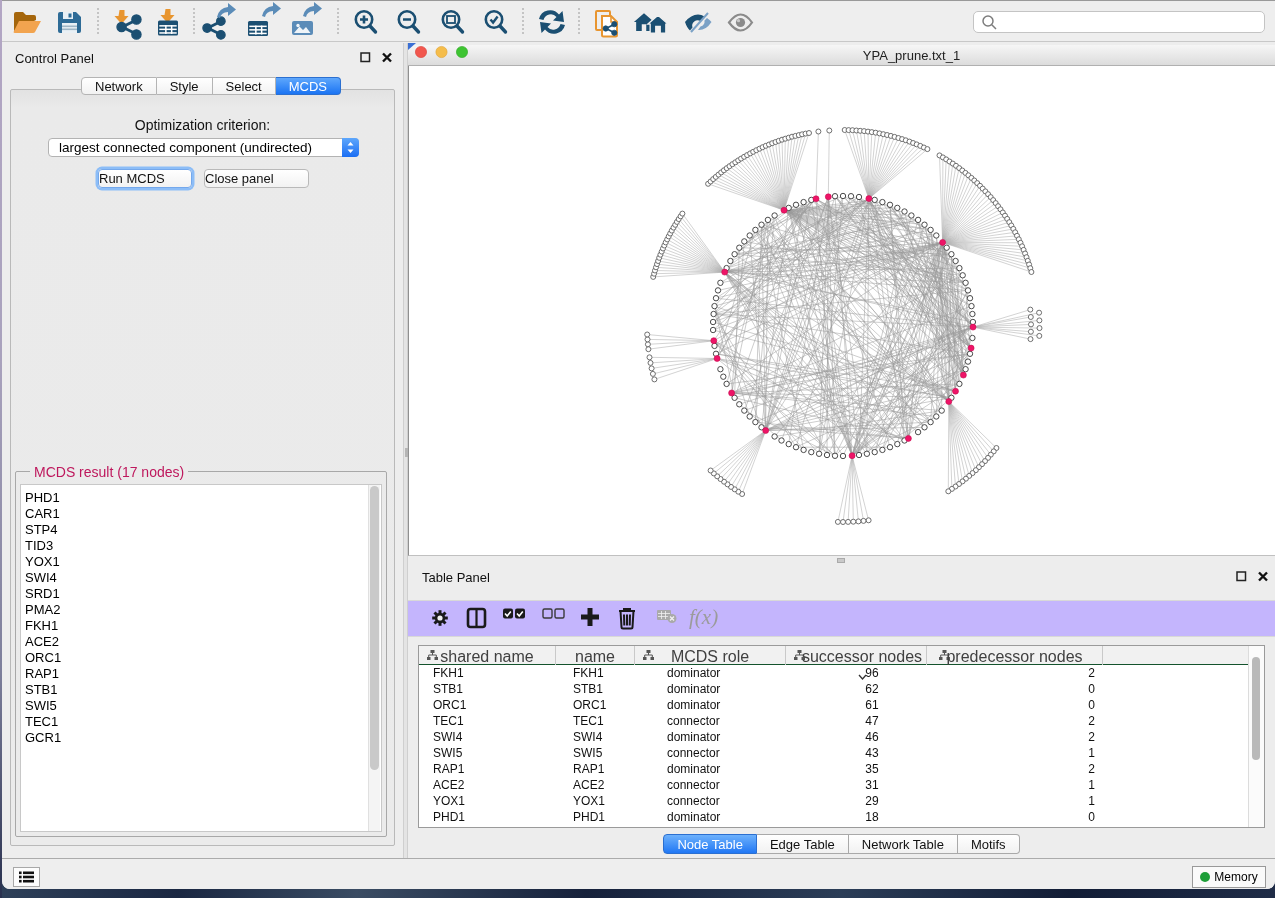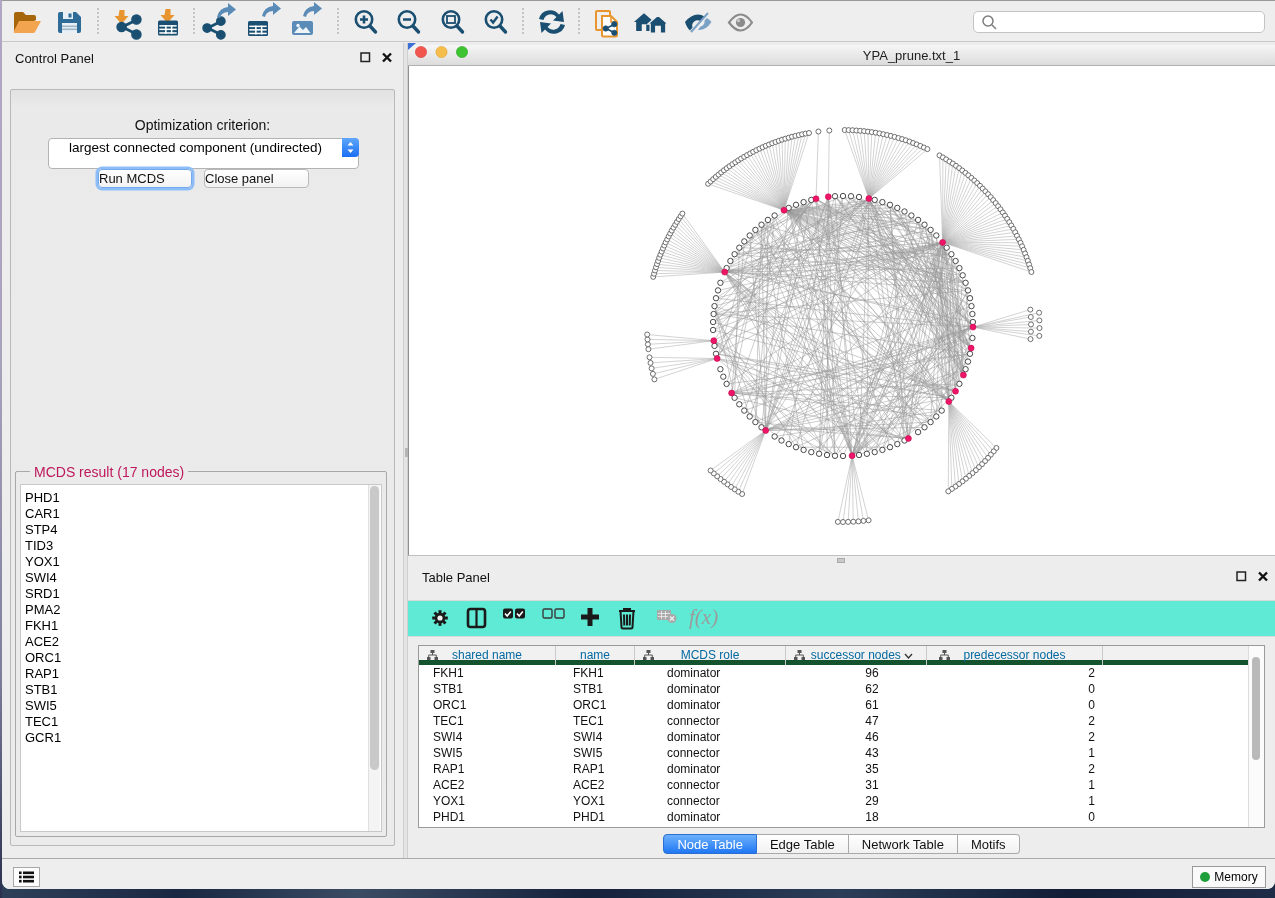--- a/index.html
+++ b/index.html
@@ -8,23 +8,23 @@
 #toolbar{position:absolute;left:0;top:1px;width:100%;height:40px;background:#eee;border-bottom:1px solid #c8c8c8}
 #searchbox{position:absolute;left:971px;top:9px;width:292px;height:22px;background:#fff;border:1px solid #c4c4c4;border-radius:5px}
 #cpanel{position:absolute;left:0;top:42px;width:401px;bottom:31px;background:#ededed}
 #vsplit{position:absolute;left:401px;top:42px;width:5px;bottom:31px;background:#e4e4e4;border-left:1px solid #cfcfcf;border-right:1px solid #cfcfcf}
 .ptitle{font-size:13px;color:#111}
 #right{position:absolute;left:406px;top:42px;right:0;bottom:31px}
 #netframe{position:absolute;left:0;top:2px;right:0;height:21px;background:linear-gradient(#f6f6f6,#dcdcdc);border-bottom:1px solid #b0b0b0}
 #netcanvas{position:absolute;left:0;top:23px;right:0;height:490px;background:#fff;border-left:1px solid #909090;border-bottom:1px solid #c0c0c0}
 #hsplit{position:absolute;left:0;top:513px;right:0;height:8px;background:#ededed}
 #tpanel{position:absolute;left:0;top:521px;right:0;bottom:0;background:#ededed}
-#tptoolbar{position:absolute;left:0;top:36px;right:0;height:37px;background:#5eead4;border-top:1px solid #d8d8d8;border-bottom:1px solid #d8d8d8}
+#tptoolbar{position:absolute;left:0;top:36px;right:0;height:37px;background:#c4b5fd;border-top:1px solid #d8d8d8;border-bottom:1px solid #d8d8d8}
 #tablebox{position:absolute;left:10px;top:81px;right:10px;height:183px;background:#fff;border:1px solid #9a9a9a}
-#thead{position:absolute;left:0;top:0;right:0;height:19px;background:#f1f1f1;border-bottom:5px solid #14532d;font-size:12px;color:#0369a1}
+#thead{position:absolute;left:0;top:0;right:0;height:19px;background:#f1f1f1;border-bottom:1px solid #14532d;font-size:16px;color:#404040}
 .hcell{position:absolute;top:0;height:19px;border-right:1px solid #c9c9c9}
 .hlab{position:absolute;top:2px;width:100%;text-align:center}
 .trow{position:absolute;left:0;right:0;height:16px;font-size:12px;color:#111}
 .c1{position:absolute;left:14px}.c2{position:absolute;left:154px}.c3{position:absolute;left:248px}
 .c4{position:absolute;width:100px;left:403px;text-align:center}.c5{position:absolute;width:100px;left:576px;text-align:right}
 #btabs{position:absolute;left:0;right:0;top:270px;height:20px;display:flex;justify-content:center}
 .btab{height:20px;line-height:19px;padding:0 13px;font-size:13px;background:linear-gradient(#fff,#f1f1f1);border:1px solid #a9a9a9;border-left:none;color:#111;vertical-align:top}
 .btab.first{border-left:1px solid #a9a9a9;border-radius:4px 0 0 4px}
 .btab.last{border-radius:0 4px 4px 0}
 .btab.sel{background:linear-gradient(#6db1fc,#2077f4);color:#fff;border-color:#2b6fd0}
@@ -160,22 +160,23 @@
       </div>
     </div>
 
   <div id="cpanel">
     <div class="ptitle" style="position:absolute;left:13px;top:8px">Control Panel</div>
     <svg width="34" height="12" style="position:absolute;left:358px;top:9px">
         <rect x="1" y="1" width="8.5" height="8.5" fill="none" stroke="#222" stroke-width="1.5"></rect>
         <path d="M23 1.5 L31 9.5 M31 1.5 L23 9.5" stroke="#111" stroke-width="2.4"></path>
       </svg>
     <div id="cpcontent"></div>
+    <div id="tabs"><span class="tab first">Network</span><span class="tab">Style</span><span class="tab">Select</span><span class="tab sel">MCDS</span></div>
     <div style="position:absolute;left:0;top:74px;width:401px;text-align:center;font-size:14px;color:#111">Optimization criterion:</div>
-    <div style="position:absolute;left:46px;top:95px;width:311px;height:31px;background:#fff;border:1px solid #b3b3b3;border-radius:4px;font-size:13.5px;color:#000;line-height:17px;padding-left:20px">largest connected component (undirected)
+    <div style="position:absolute;left:46px;top:95px;width:311px;height:19px;background:#fff;border:1px solid #b3b3b3;border-radius:4px;font-size:13.5px;color:#000;line-height:17px;padding-left:10px">largest connected component (undirected)
       <div style="position:absolute;right:-1px;top:-1px;width:17px;height:19px;background:linear-gradient(#5ea7fc,#1b6ef3);border-radius:0 4px 4px 0">
         <svg width="17" height="19">
             <path d="M5.5 7.5 L8.5 4 L11.5 7.5 Z M5.5 11.5 L8.5 15 L11.5 11.5 Z" fill="#fff"></path>
           </svg>
       </div>
     </div>
     <div class="btn" style="left:96px;top:126px;width:94px;box-shadow:0 0 0 2.5px #8cbdf7;border-color:#74a8ec">Run MCDS</div>
     <div class="btn" style="left:202px;top:126px;width:105px">Close panel</div>
     <div id="grp">
         <span id="grplab">MCDS result (17 nodes)</span>

